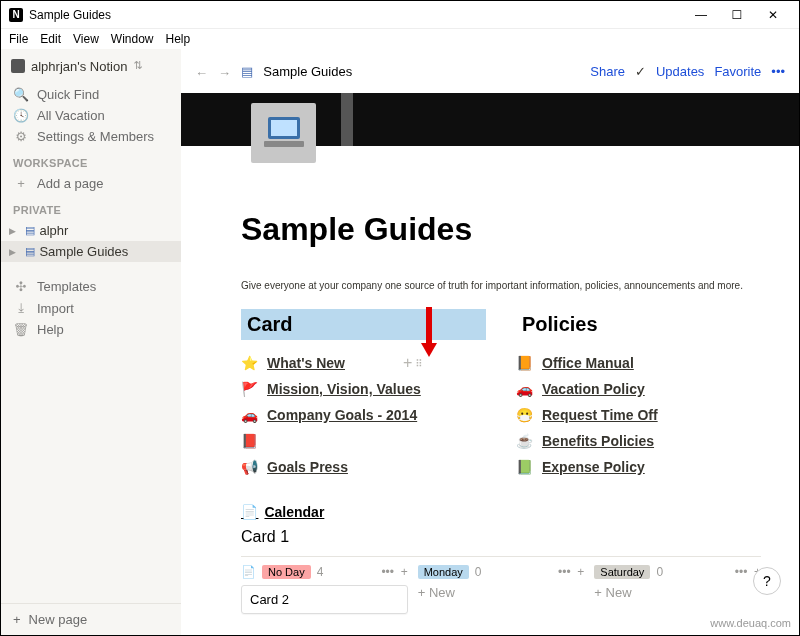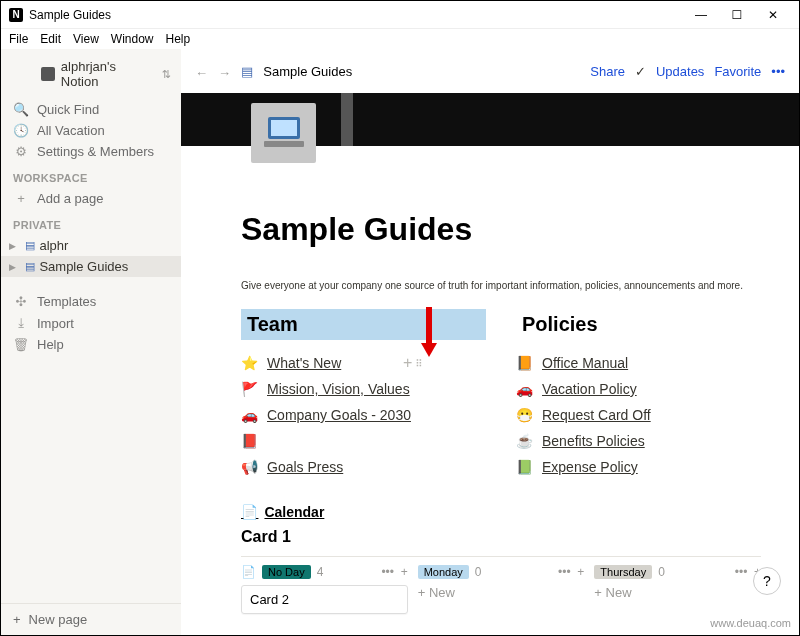--- a/index.html
+++ b/index.html
@@ -4,21 +4,21 @@
 <style>
 * { margin: 0; padding: 0; box-sizing: border-box; font-family: -apple-system, BlinkMacSystemFont, "Segoe UI", sans-serif; }
 body { width: 800px; height: 636px; background: #fff; border: 1px solid #000; overflow: hidden; position: relative; }
 .titlebar { height: 28px; display: flex; align-items: center; padding: 0 8px; border-bottom: 1px solid #eee; }
 .titlebar .app-icon { width: 14px; height: 14px; background: #000; color: #fff; font-size: 10px; font-weight: bold; display: flex; align-items: center; justify-content: center; border-radius: 2px; margin-right: 6px; }
 .titlebar .title { font-size: 12px; flex: 1; }
 .titlebar .win-btn { width: 36px; height: 28px; display: flex; align-items: center; justify-content: center; font-size: 12px; }
 .menubar { height: 20px; display: flex; gap: 12px; padding: 0 8px; font-size: 12px; align-items: center; }
 .main { display: flex; height: calc(100% - 48px); }
 .sidebar { width: 180px; background: #f7f6f3; display: flex; flex-direction: column; font-size: 13px; color: #37352f; }
-.ws-switch { padding: 10px 10px; display: flex; align-items: center; gap: 6px; font-weight: 500; margin-left: 30px; }
+.ws-switch { padding: 10px 10px; display: flex; gap: 6px; font-weight: 500; }
 .ws-switch .ws-icon { width: 14px; height: 14px; background: #555; border-radius: 2px; }
 .sb-item { display: flex; align-items: center; gap: 8px; padding: 3px 12px; color: #6b6b6b; cursor: pointer; }
 .sb-icon { width: 16px; display: flex; align-items: center; justify-content: center; color: #9b9a97; }
 .sb-section { font-size: 11px; font-weight: 600; color: #9b9a97; padding: 10px 12px 4px; letter-spacing: 0.3px; }
 .sb-page { display: flex; align-items: center; gap: 4px; padding: 3px 8px; cursor: pointer; }
 .sb-page.active { background: #e8e6e2; }
 .sb-page .arrow { color: #9b9a97; font-size: 9px; width: 12px; }
 .sb-page .pg-icon { color: #4a6fb3; font-size: 11px; }
 .sb-spacer { flex: 1; }
 .sb-footer { border-top: 1px solid #e6e4df; padding: 8px 12px; display: flex; align-items: center; gap: 8px; color: #6b6b6b; }
@@ -34,32 +34,32 @@
 .banner-stripe { width: 12px; height: 100%; background: #555; margin-left: 90px; }
 .page-body { padding: 55px 38px 0 60px; overflow-y: auto; flex: 1; }
 .page-title { font-size: 32px; font-weight: 700; margin-bottom: 30px; margin-top: 10px; }
 .page-desc { font-size: 10px; color: #37352f; margin-bottom: 16px; line-height: 1.5; }
 .cols { display: flex; gap: 30px; }
 .col { flex: 1; }
 .col-head { font-size: 20px; font-weight: 700; padding: 4px 6px; margin-bottom: 10px; }
 .col-head.hl { background: #b9d9ee; }
 .item { display: flex; align-items: center; gap: 8px; padding: 5px 0; font-size: 14px; }
 .item .emoji { width: 18px; text-align: center; font-size: 14px; }
-.item .txt { text-decoration: underline; font-weight: 400; color: #37352f; }
+.item .txt { text-decoration: underline; font-weight: 700; color: #37352f; }
 .grab-area { position: absolute; left: 222px; top: 305px; display: flex; align-items: center; gap: 3px; color: #b8b6b1; }
 .grab-area .plus { font-size: 16px; }
 .grab-area .dots { font-size: 10px; letter-spacing: -1px; }
 .red-arrow { position: absolute; left: 238px; top: 258px; }
 .cal-row { margin-top: 24px; display: flex; align-items: center; gap: 6px; font-size: 14px; font-weight: 600; text-decoration: underline; }
-.card-title { font-size: 16px; font-weight: 700; margin-top: 8px; }
+.card-title { font-size: 16px; font-weight: 400; margin-top: 8px; }
 .board { display: flex; gap: 10px; margin-top: 10px; border-top: 1px solid #e6e4df; padding-top: 8px; font-size: 13px; }
 .board-col { flex: 1; }
 .board-head { display: flex; align-items: center; gap: 6px; font-size: 12px; }
 .board-head .tag { padding: 1px 6px; border-radius: 2px; font-size: 11px; }
-.tag-noday { background: #0f766e; }
+.tag-noday { background: #fca5a5; }
 .tag-mon { background: #b9d9ee; }
 .tag-tue { background: #d4d2cc; }
 .board-head .count { color: #9b9a97; }
 .board-head .more { margin-left: auto; color: #9b9a97; }
 .card { border: 1px solid #ddd; border-radius: 3px; padding: 6px 8px; margin-top: 6px; font-size: 13px; box-shadow: 0 1px 1px rgba(0,0,0,0.04); }
 .newbtn { color: #9b9a97; font-size: 13px; margin-top: 6px; }
 .help-btn { position: absolute; right: 18px; bottom: 40px; width: 28px; height: 28px; border: 1px solid #ccc; border-radius: 50%; display: flex; align-items: center; justify-content: center; font-size: 14px; background: #fff; }
 .watermark { position: absolute; right: 8px; bottom: 6px; font-size: 11px; color: #999; }
 svg { display: block; }
 </style>
@@ -165,32 +165,32 @@
       </div>
       <div class="banner-stripe"></div>
     </div>
 
     <div class="page-body">
       <h1 class="page-title">Sample Guides</h1>
       <p class="page-desc">Give everyone at your company one source of truth for important information, policies, announcements and more.</p>
 
       <div class="cols">
         <div class="col">
-          <div class="col-head hl">Team</div>
+          <div class="col-head hl">Card</div>
           <div class="item">
               <span class="emoji">⭐</span>
               <span class="txt">What's New</span>
             </div>
           <div class="item">
               <span class="emoji">🚩</span>
               <span class="txt">Mission, Vision, Values</span>
             </div>
           <div class="item">
               <span class="emoji">🚗</span>
-              <span class="txt">Company Goals - 2030</span>
+              <span class="txt">Company Goals - 2014</span>
             </div>
           <div class="item">
               <span class="emoji">📕</span>
             </div>
           <div class="item">
               <span class="emoji">📢</span>
               <span class="txt">Goals Press</span>
             </div>
         </div>
         <div class="col">
@@ -198,21 +198,21 @@
           <div class="item">
               <span class="emoji">📙</span>
               <span class="txt">Office Manual</span>
             </div>
           <div class="item">
               <span class="emoji">🚗</span>
               <span class="txt">Vacation Policy</span>
             </div>
           <div class="item">
               <span class="emoji">😷</span>
-              <span class="txt">Request Card Off</span>
+              <span class="txt">Request Time Off</span>
             </div>
           <div class="item">
               <span class="emoji">☕</span>
               <span class="txt">Benefits Policies</span>
             </div>
           <div class="item">
               <span class="emoji">📗</span>
               <span class="txt">Expense Policy</span>
             </div>
         </div>
@@ -237,21 +237,21 @@
         <div class="board-col">
           <div class="board-head">
               <span class="tag tag-mon">Monday</span>
               <span class="count">0</span>
               <span class="more">••• &nbsp;+</span>
             </div>
           <div class="newbtn">+  New</div>
         </div>
         <div class="board-col">
           <div class="board-head">
-              <span class="tag tag-tue">Thursday</span>
+              <span class="tag tag-tue">Saturday</span>
               <span class="count">0</span>
               <span class="more">••• &nbsp;+</span>
             </div>
           <div class="newbtn">+  New</div>
         </div>
       </div>
     </div>
 
     <div class="grab-area">
       <span class="plus">+</span>

